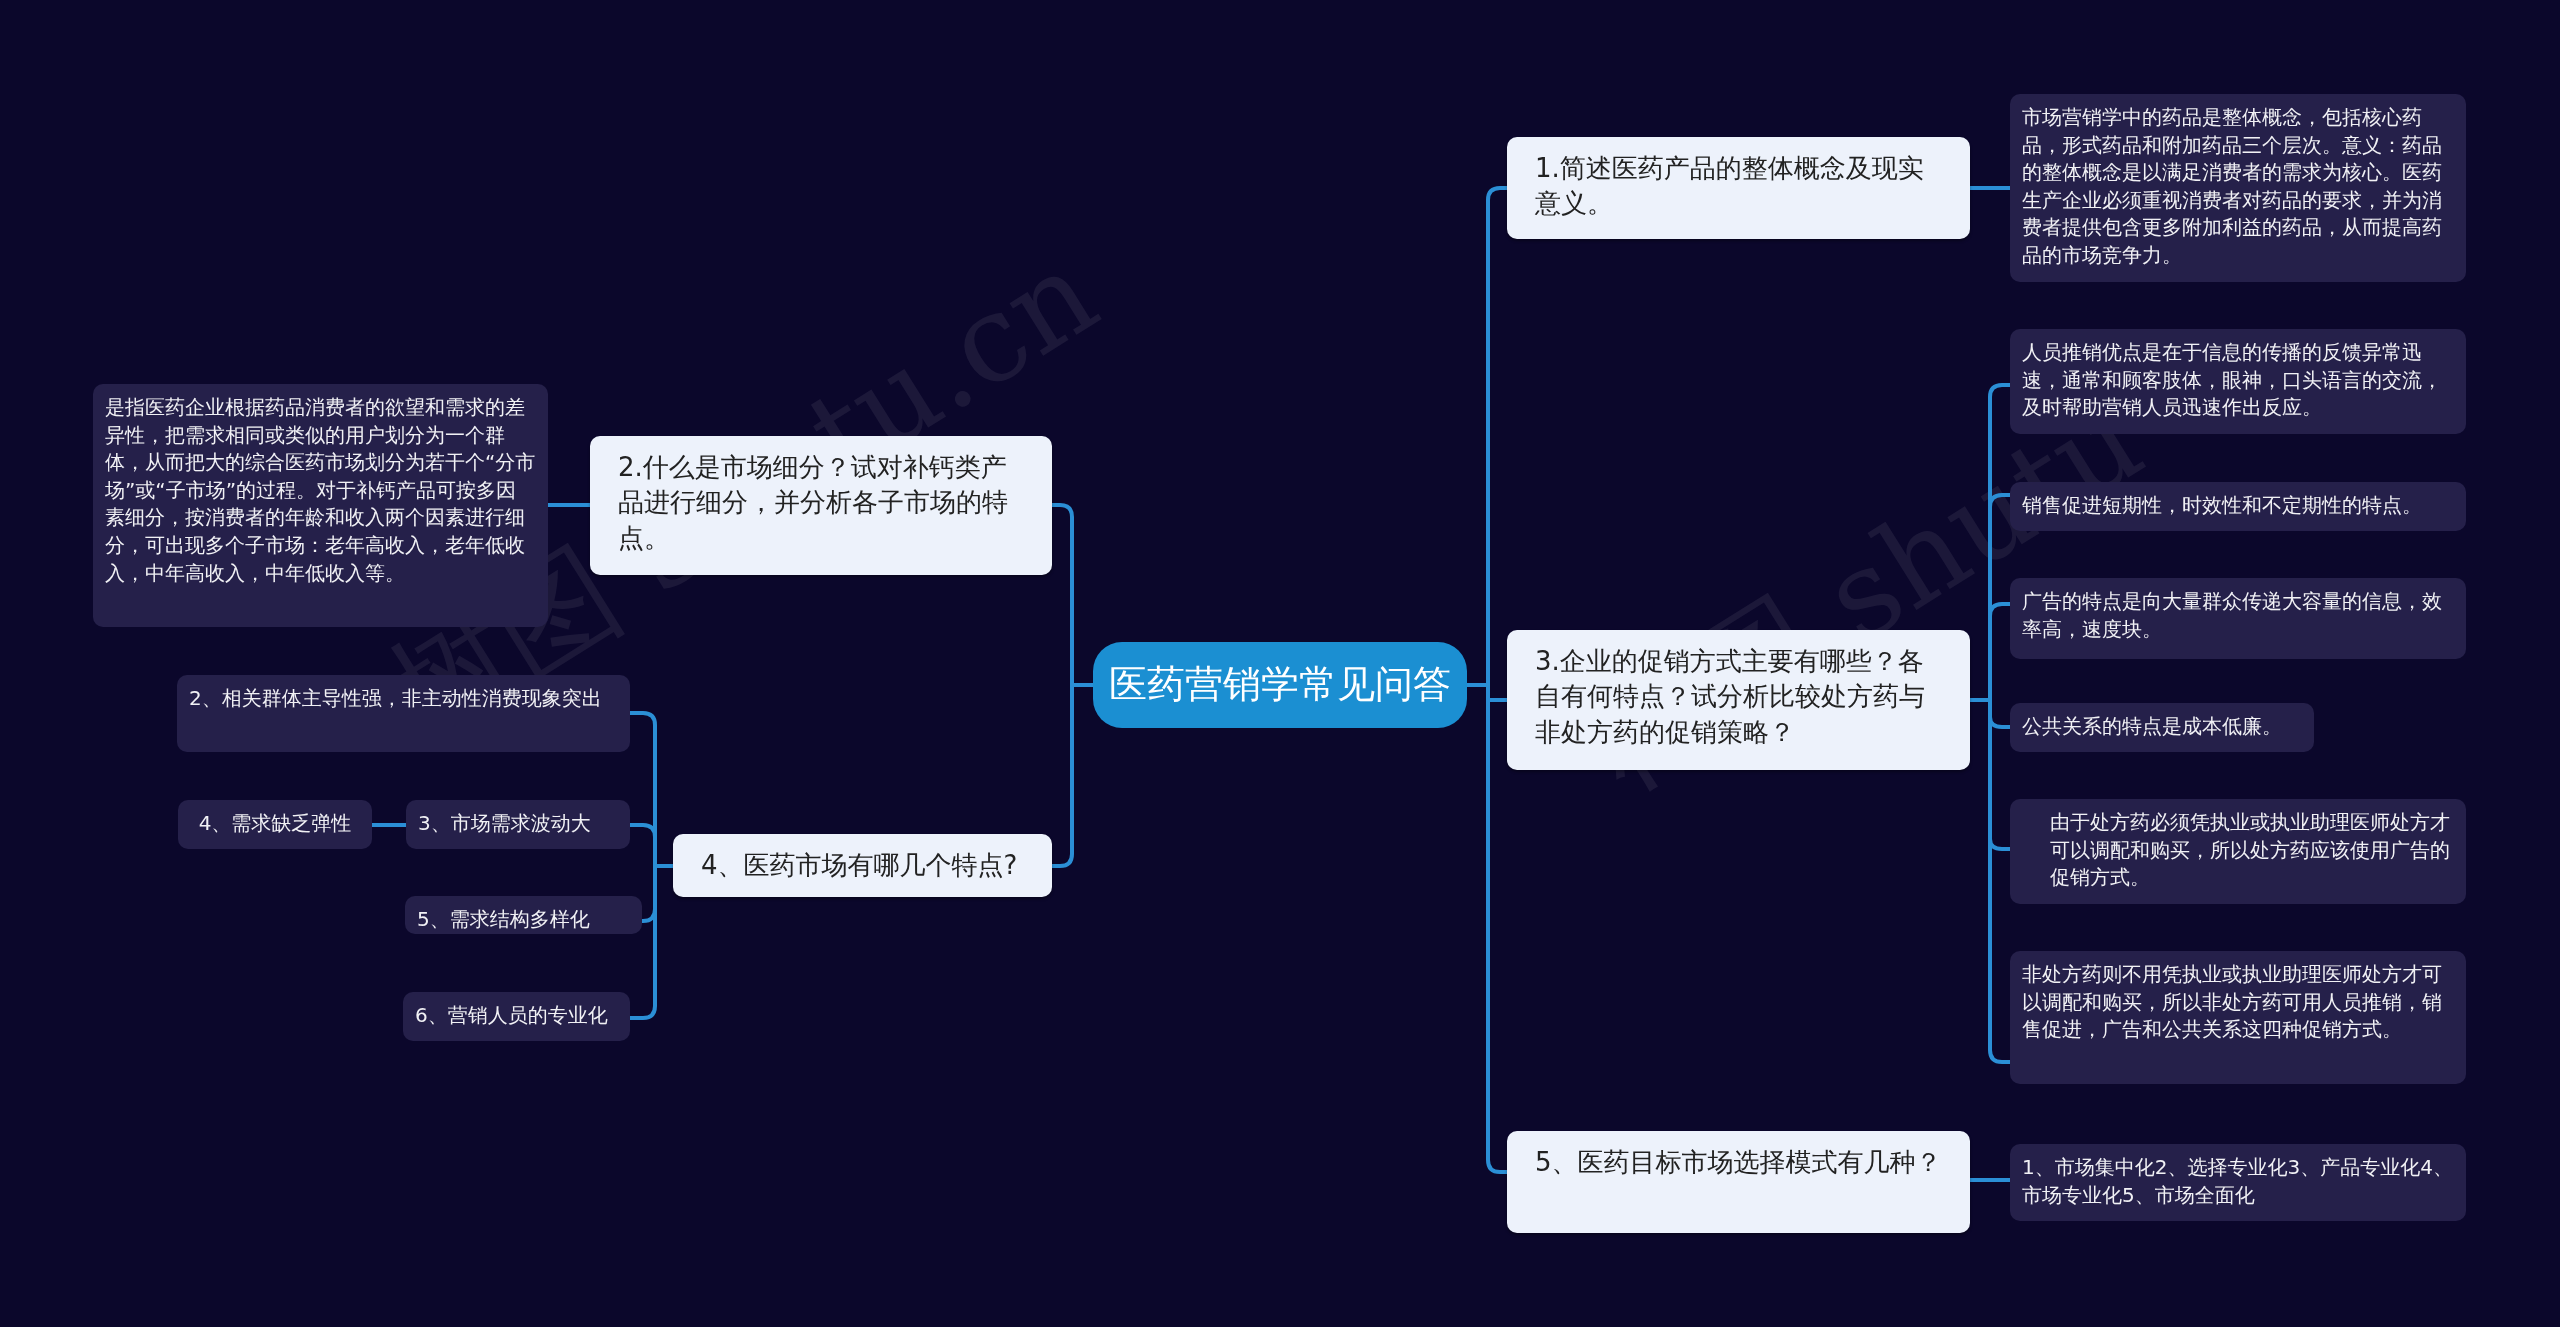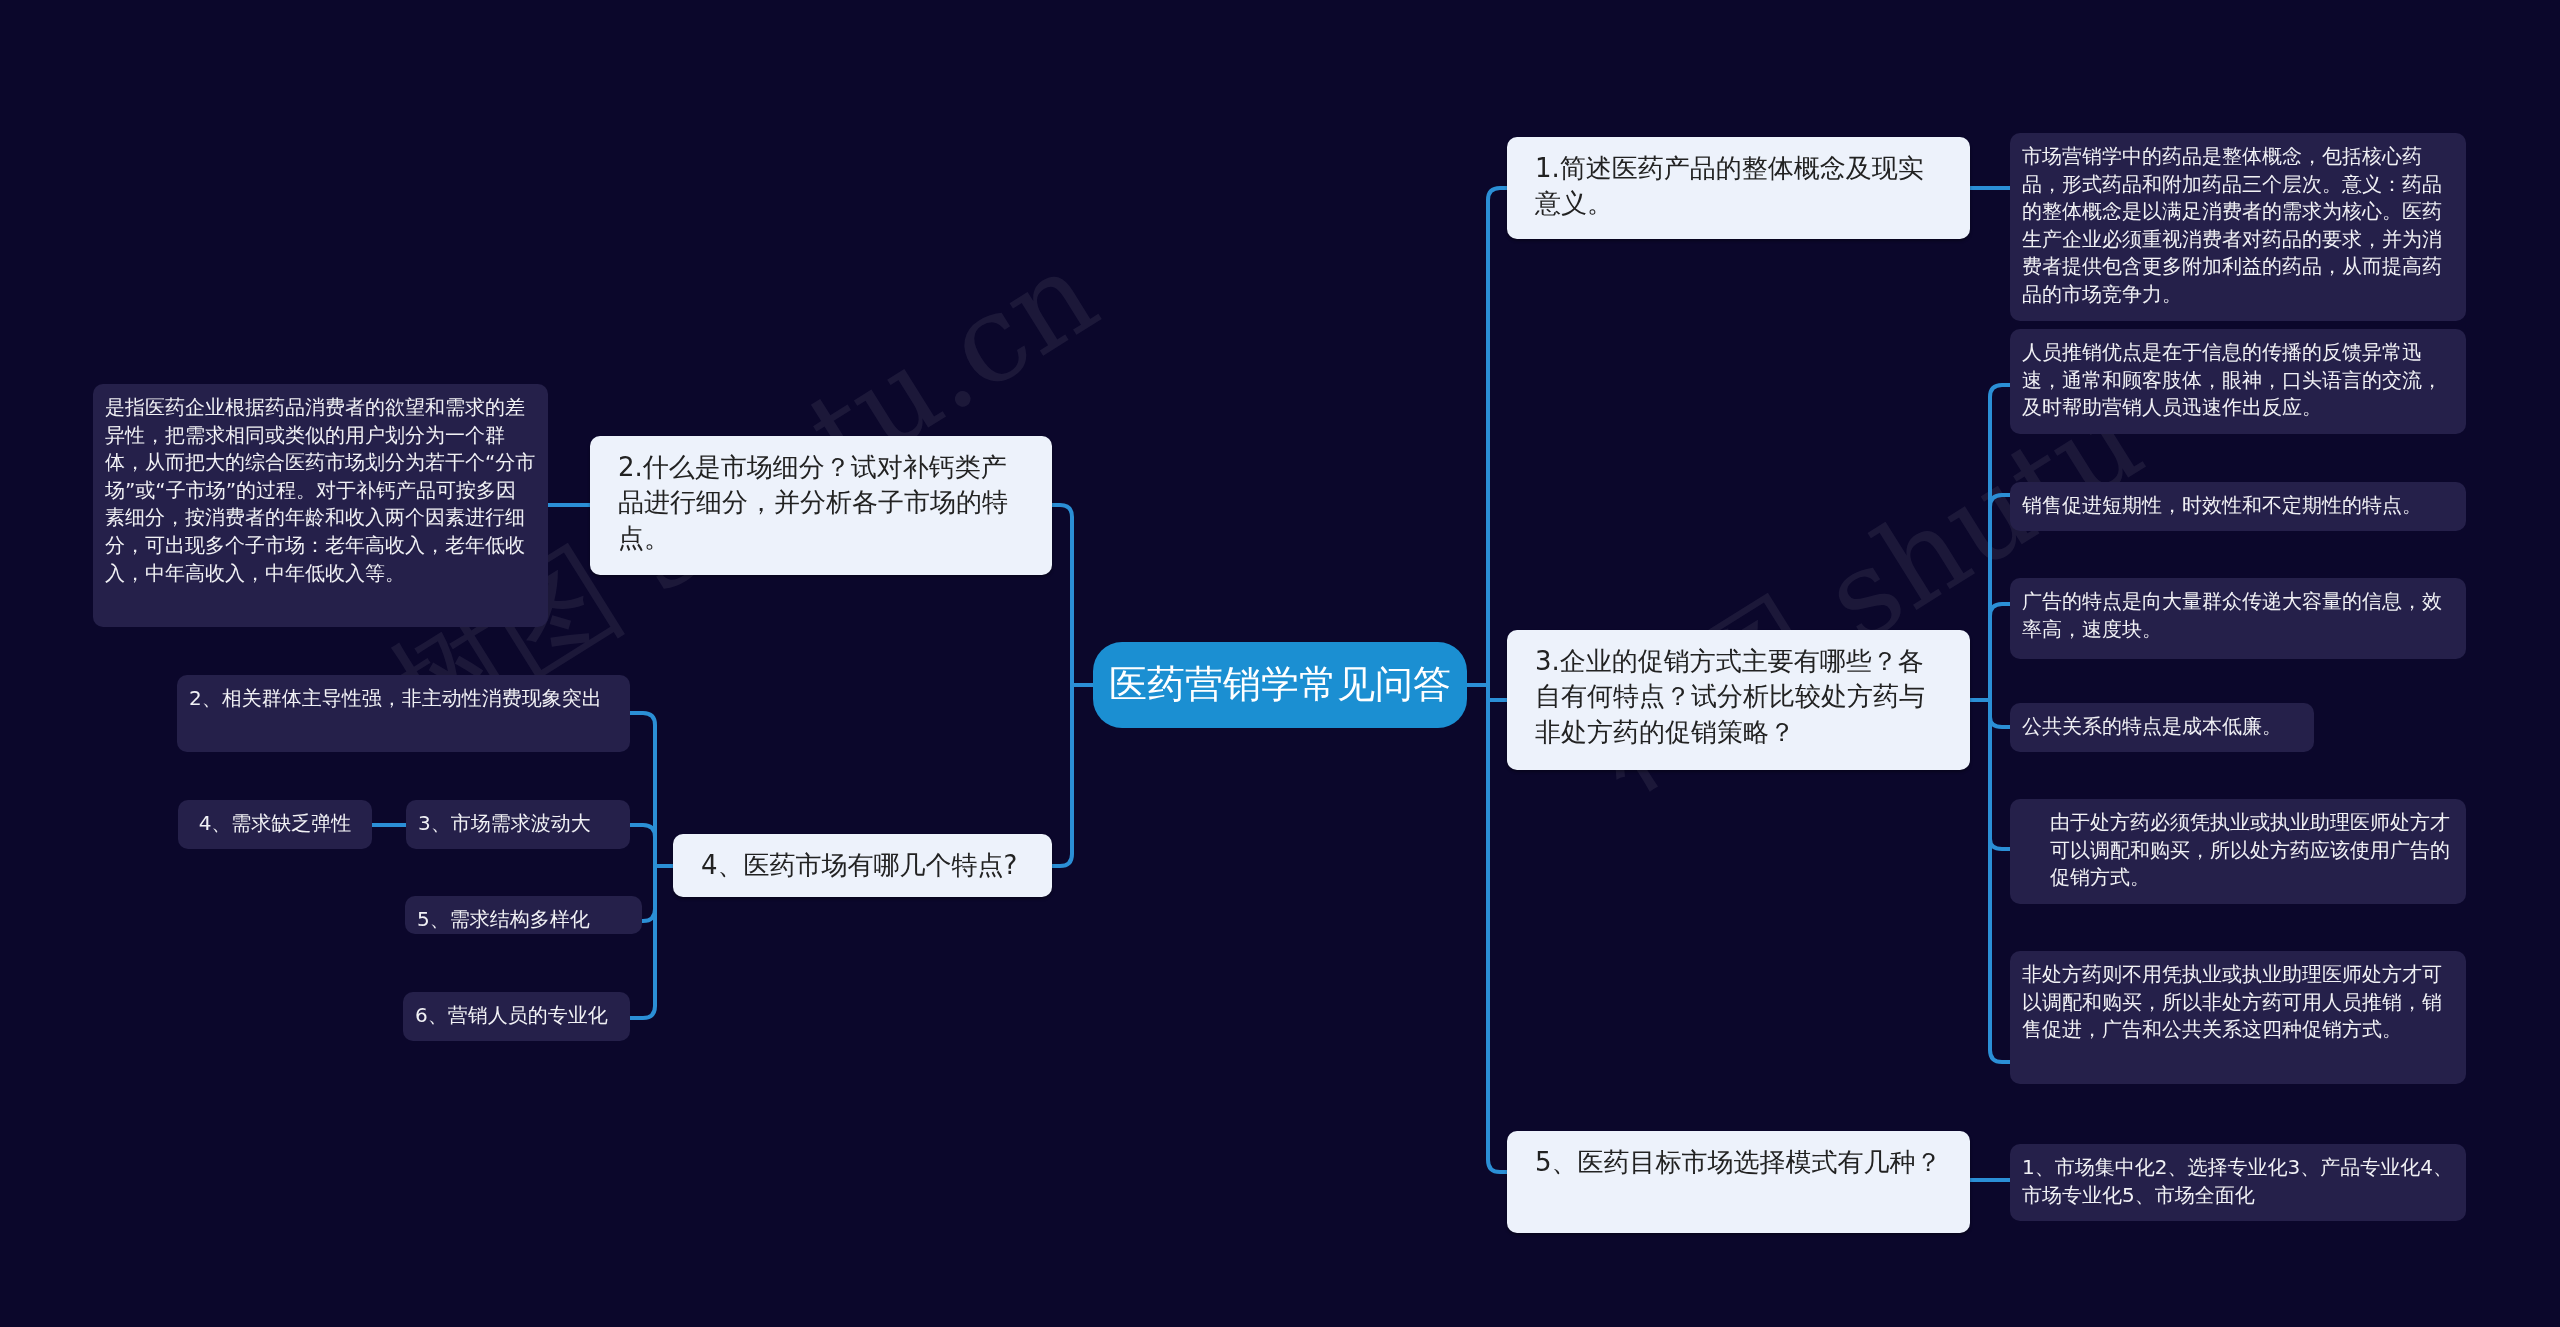--- a/index.html
+++ b/index.html
@@ -79,21 +79,21 @@
   <div class="node main" style="left:1507px; top:137px; width:463px; height:102px;">
     <span>1.简述医药产品的整体概念及现实意义。</span>
   </div>
   <div class="node main" style="left:1507px; top:630px; width:463px; height:140px;">
     <span>3.企业的促销方式主要有哪些？各自有何特点？试分析比较处方药与非处方药的促销策略？</span>
   </div>
   <div class="node main" style="left:1507px; top:1131px; width:463px; height:102px;">
     <span>5、医药目标市场选择模式有几种？</span>
   </div>
 
-  <div class="node leaf" style="left:2010px; top:94px; width:456px; height:188px;margin-top:39px;">
+  <div class="node leaf" style="left:2010px; top:94px; width:456px; height:188px;">
     <span>市场营销学中的药品是整体概念，包括核心药品，形式药品和附加药品三个层次。意义：药品的整体概念是以满足消费者的需求为核心。医药生产企业必须重视消费者对药品的要求，并为消费者提供包含更多附加利益的药品，从而提高药品的市场竞争力。</span>
   </div>
   <div class="node leaf" style="left:2010px; top:329px; width:456px; height:105px;">
     <span>人员推销优点是在于信息的传播的反馈异常迅速，通常和顾客肢体，眼神，口头语言的交流，及时帮助营销人员迅速作出反应。</span>
   </div>
   <div class="node leaf center" style="left:2010px; top:482px; width:456px; height:49px;">
     <span>销售促进短期性，时效性和不定期性的特点。</span>
   </div>
   <div class="node leaf" style="left:2010px; top:578px; width:456px; height:81px;">
     <span>广告的特点是向大量群众传递大容量的信息，效率高，速度块。</span>

